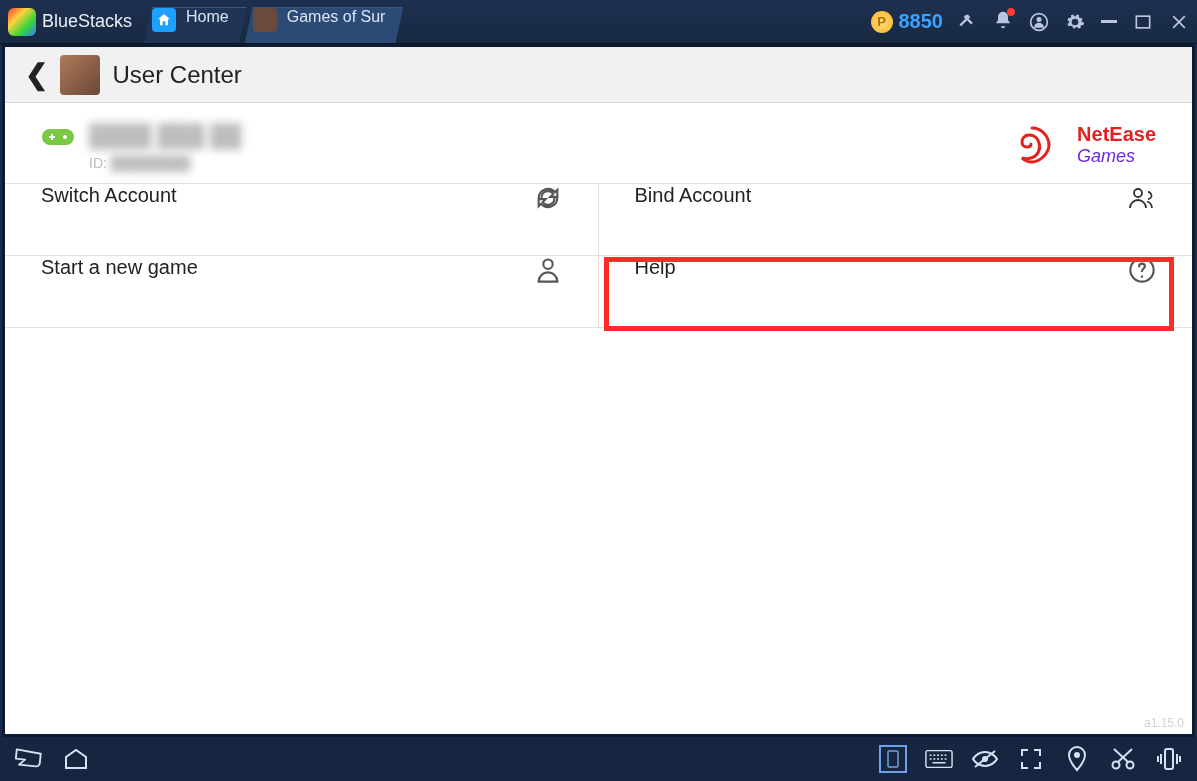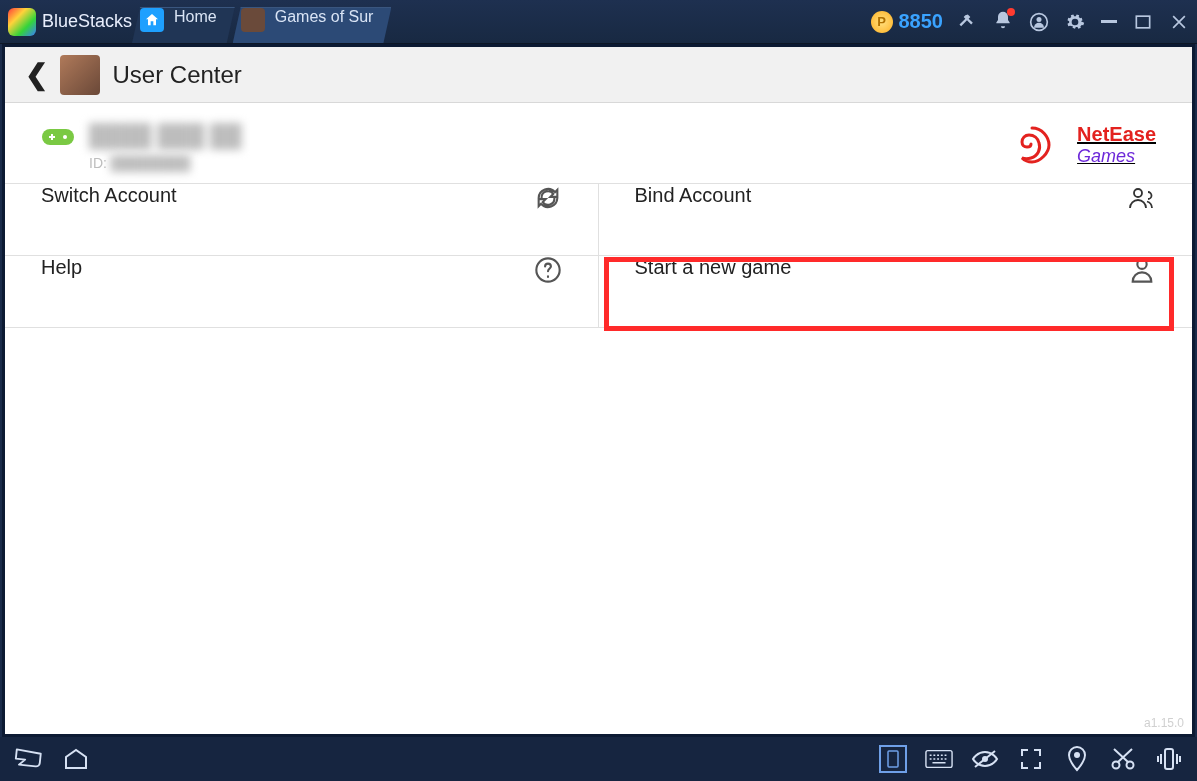--- a/index.html
+++ b/index.html
@@ -1,21 +1,21 @@
 <!DOCTYPE html>
 <html><head>
 <meta charset="utf-8">
 <style>
 * { margin: 0; padding: 0; box-sizing: border-box; font-family: Arial, sans-serif; }
 body { width: 1197px; height: 781px; background: #1a2b4a; overflow: hidden; position: relative; }
 
 
 .titlebar { height: 44px; background: linear-gradient(#1e3050, #182942); display: flex; align-items: center; padding: 0 8px; color: #cdd9ea; border-bottom: 1px solid #0d1726; }
 .bs-logo { width: 28px; height: 28px; background: linear-gradient(135deg,#ff3a3a,#ffd23a,#34d43a,#3a7bff); border-radius: 6px; margin-right: 6px; }
-.brand { font-size: 18px; color: #e8eefc; }
+.brand { font-size: 18px; margin-right: 12px; color: #e8eefc; }
 .tabs { display: flex; height: 100%; align-items: flex-end; }
 .tab { height: 36px; background: #203555; padding: 0 18px 0 8px; display: flex; color: #d9e4f5; font-size: 16px; clip-path: polygon(8px 0, 100% 0, calc(100% - 8px) 100%, 0 100%); margin-right: -2px; border-top: 1px solid #3a567f; }
 .tab.active { background: #2c4a76; }
 .tab-icon { width: 24px; height: 24px; margin-right: 10px; border-radius: 4px; display: flex; align-items: center; justify-content: center; }
 .home-icon-box { background: #1ea0ff; }
 .game-icon-box { background: #6a4a3a; }
 .spacer { flex: 1; }
 .coin-box { display: flex; align-items: center; margin-right: 14px; }
 .coin-circle { width: 22px; height: 22px; border-radius: 50%; background: radial-gradient(circle,#ffe080,#ffb020); display: flex; align-items: center; justify-content: center; color: #b07000; font-weight: bold; font-size: 13px; margin-right: 6px; }
 .coin-val { color: #3aa3ff; font-weight: bold; font-size: 20px; }
@@ -32,21 +32,21 @@
 .game-thumb { width: 40px; height: 40px; background: linear-gradient(135deg,#b07a5a,#6a4838); border-radius: 4px; margin-right: 12px; }
 .header-title { font-size: 24px; color: #222; }
 
 
 .user-block { padding: 20px 36px 12px 36px; display: flex; align-items: flex-start; border-bottom: 1px solid #e0e0e0; }
 .ctrl-icon { width: 34px; height: 24px; margin-right: 14px; margin-top: 2px; }
 .user-text { flex: 1; }
 .user-name { font-size: 22px; color: #bdbdbd; filter: blur(4px); }
 .user-id { font-size: 14px; color: #bdbdbd; margin-top: 6px; }
 .user-id span.blur { filter: blur(4px); }
-.netease { display: flex; align-items: center; gap: 24px; text-decoration: underline; }
+.netease { display: flex; align-items: center; gap: 24px; }
 .netease-logo { color: #e3221f; font-weight: bold; }
 
 
 .options { display: grid; grid-template-columns: 1fr 1fr; }
 .opt { height: 72px; display: flex; padding: 0 36px; border-bottom: 1px solid #e0e0e0; cursor: pointer; position: relative; }
 .opt:nth-child(odd) { border-right: 1px solid #e0e0e0; }
 .opt-label { flex: 1; font-size: 20px; color: #222; }
 .opt-icon { width: 28px; height: 28px; }
 .highlight { position: absolute; border: 5px solid #ff2a2a; top: 210px; right: 18px; width: 570px; height: 74px; pointer-events: none; }
 
@@ -148,33 +148,33 @@
         </svg>
     </div>
     <div class="opt">
       <div class="opt-label">Bind Account</div>
       <svg class="opt-icon" viewBox="0 0 28 24">
           <circle cx="10" cy="7" r="4" fill="none" stroke="#333" stroke-width="1.8"></circle>
           <path d="M2 22a8 8 0 0116 0M20 6a3.5 3.5 0 010 7M24 22a7 7 0 00-5-6.5" fill="none" stroke="#333" stroke-width="1.8"></path>
         </svg>
     </div>
     <div class="opt">
+      <div class="opt-label">Start a new game</div>
+      <svg class="opt-icon" viewBox="0 0 24 24">
+          <circle cx="12" cy="7" r="4" fill="none" stroke="#555" stroke-width="1.8"></circle>
+          <path d="M4 22a8 8 0 0116 0z" fill="none" stroke="#555" stroke-width="1.8"></path>
+        </svg>
+    </div>
+    <div class="opt">
       <div class="opt-label">Help</div>
       <svg class="opt-icon" viewBox="0 0 24 24">
           <circle cx="12" cy="12" r="10" fill="none" stroke="#555" stroke-width="1.8"></circle>
           <path d="M9.5 9a2.5 2.5 0 115 0c0 1.5-2.5 2-2.5 4M12 17.5v.5" fill="none" stroke="#555" stroke-width="1.8" stroke-linecap="round"></path>
         </svg>
     </div>
-    <div class="opt">
-      <div class="opt-label">Start a new game</div>
-      <svg class="opt-icon" viewBox="0 0 24 24">
-          <circle cx="12" cy="7" r="4" fill="none" stroke="#555" stroke-width="1.8"></circle>
-          <path d="M4 22a8 8 0 0116 0z" fill="none" stroke="#555" stroke-width="1.8"></path>
-        </svg>
-    </div>
   </div>
 
   <div class="highlight"></div>
   <div class="version">a1.15.0</div>
 </div>
 
 <div class="navbar">
   <div class="nav-btn">
     <svg width="30" height="22" viewBox="0 0 30 22">
         <path d="M28 4v10a4 4 0 01-4 4H6l6 -6-10 0 0-10z" fill="none" stroke="#d6e1f3" stroke-width="2" stroke-linejoin="round" transform="rotate(6 15 11)"></path>

